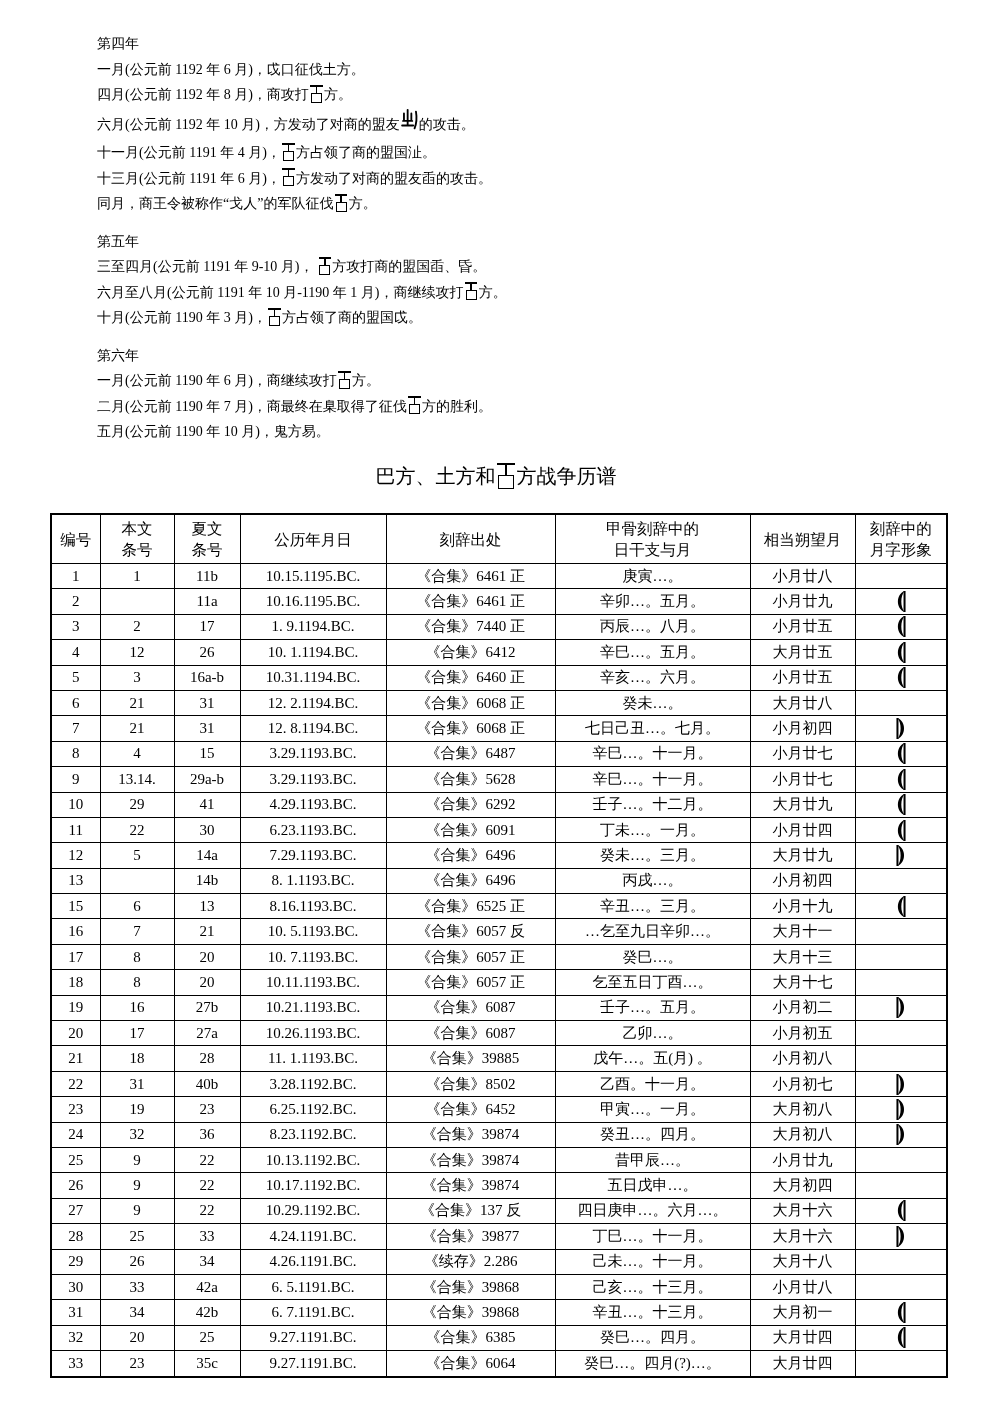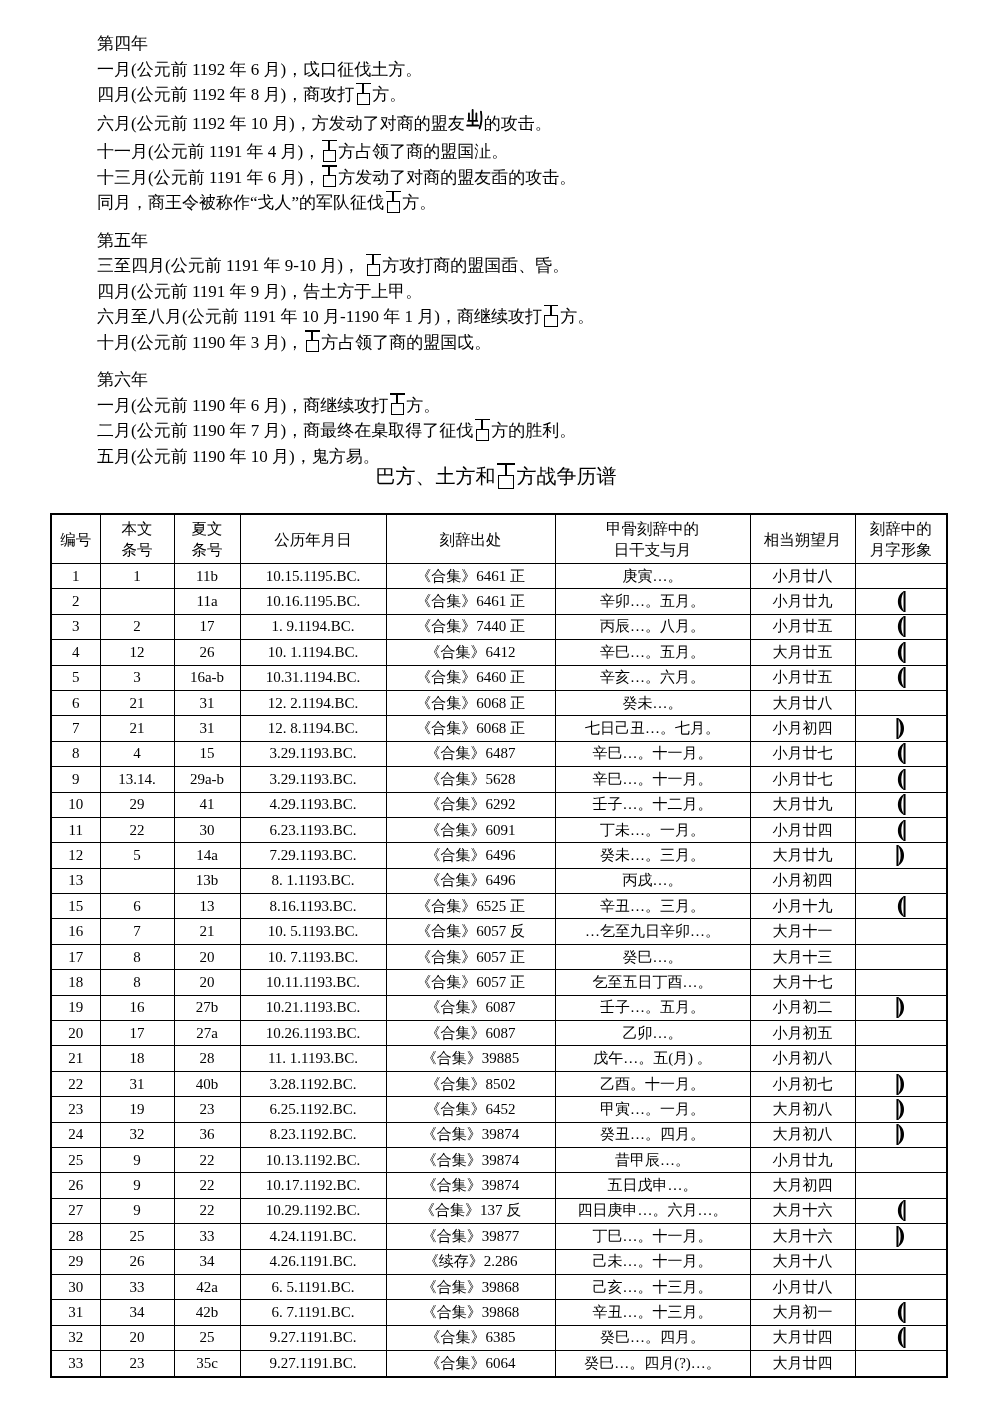--- a/index.html
+++ b/index.html
@@ -1,20 +1,20 @@
 <!DOCTYPE html>
 <html><head>
 <meta charset="utf-8">
 <style>
   html,body{margin:0;padding:0;}
   body{
     width:992px;height:1403px;position:relative;background:#ffffff;color:#000;
     font-family:"Liberation Serif","DejaVu Serif",serif;
   }
-  .intro{position:absolute;left:97px;top:31px;font-size:17px;line-height:25.5px;}
+  .intro{position:absolute;left:97px;top:31px;font-size:14px;line-height:25.5px;}
   .section{margin:0 0 12px 0;}
   .line{white-space:pre;}
   .table-title{position:absolute;top:463px;left:0;width:992px;text-align:center;font-size:20px;}
   table.chron{
     position:absolute;left:50px;top:513px;width:897px;
     border-collapse:collapse;table-layout:fixed;font-size:15px;
     border:2px solid #000;
     padding-left:11px;
   }
   table.chron th,table.chron td{
@@ -45,21 +45,20 @@
       <div class="line"><span>六月(公元前 1192 年 10 月)，方发动了对商的盟友</span><span class="g-zhi"><svg width="19" height="24" viewBox="0 0 20 26" fill="none" stroke="#000" stroke-width="2" stroke-linecap="round">
             <path d="M4,6 V14 M12,6 V14 M3,14 H13 M8,2 V19 M2,19 H14 M17,4 C18,10 18,16 15.5,22"></path>
           </svg></span><span>的攻击。</span></div>
       <div class="line"><span>十一月(公元前 1191 年 4 月)，</span><span class="g-gong"><i class="p1"></i><i class="p2"></i><i class="p3"></i></span><span>方占领了商的盟国沚。</span></div>
       <div class="line"><span>十三月(公元前 1191 年 6 月)，</span><span class="g-gong"><i class="p1"></i><i class="p2"></i><i class="p3"></i></span><span>方发动了对商的盟友臿的攻击。</span></div>
       <div class="line"><span>同月，商王令被称作“戈人”的军队征伐</span><span class="g-gong"><i class="p1"></i><i class="p2"></i><i class="p3"></i></span><span>方。</span></div>
     </div>
     <div class="section">
       <div class="line">第五年</div>
       <div class="line"><span>三至四月(公元前 1191 年 9-10 月)， </span><span class="g-gong"><i class="p1"></i><i class="p2"></i><i class="p3"></i></span><span>方攻打商的盟国臿、昏。</span></div>
-      <div class="line"><span>四月(公元前 1191 年 9 月)，告土方于上甲。</span></div>
       <div class="line"><span>六月至八月(公元前 1191 年 10 月-1190 年 1 月)，商继续攻打</span><span class="g-gong"><i class="p1"></i><i class="p2"></i><i class="p3"></i></span><span>方。</span></div>
       <div class="line"><span>十月(公元前 1190 年 3 月)，</span><span class="g-gong"><i class="p1"></i><i class="p2"></i><i class="p3"></i></span><span>方占领了商的盟国戉。</span></div>
     </div>
     <div class="section">
       <div class="line">第六年</div>
       <div class="line"><span>一月(公元前 1190 年 6 月)，商继续攻打</span><span class="g-gong"><i class="p1"></i><i class="p2"></i><i class="p3"></i></span><span>方。</span></div>
       <div class="line"><span>二月(公元前 1190 年 7 月)，商最终在臬取得了征伐</span><span class="g-gong"><i class="p1"></i><i class="p2"></i><i class="p3"></i></span><span>方的胜利。</span></div>
       <div class="line"><span>五月(公元前 1190 年 10 月)，鬼方易。</span></div>
     </div>
   </div>
@@ -240,21 +239,21 @@
         <td class="c-gz">癸未…。三月。</td>
         <td>大月廿九</td>
         <td class="c-moon"><span><svg width="14" height="23" viewBox="0 0 16 26">
               <path d="M4,1 C14,5 14,21 4,25 C8.8,19 8.8,7 4,1 Z" fill="#000"></path>
               <rect x="2.8" y="1" width="2.3" height="24" fill="#000"></rect>
             </svg></span></td>
       </tr>
       <tr>
         <td>13</td>
         <td></td>
-        <td>13b</td>
+        <td>14b</td>
         <td>8. 1.1193.BC.</td>
         <td>《合集》6496</td>
         <td class="c-gz">丙戌…。</td>
         <td>小月初四</td>
         <td class="c-moon"></td>
       </tr>
       <tr>
         <td>15</td>
         <td>6</td>
         <td>13</td>

